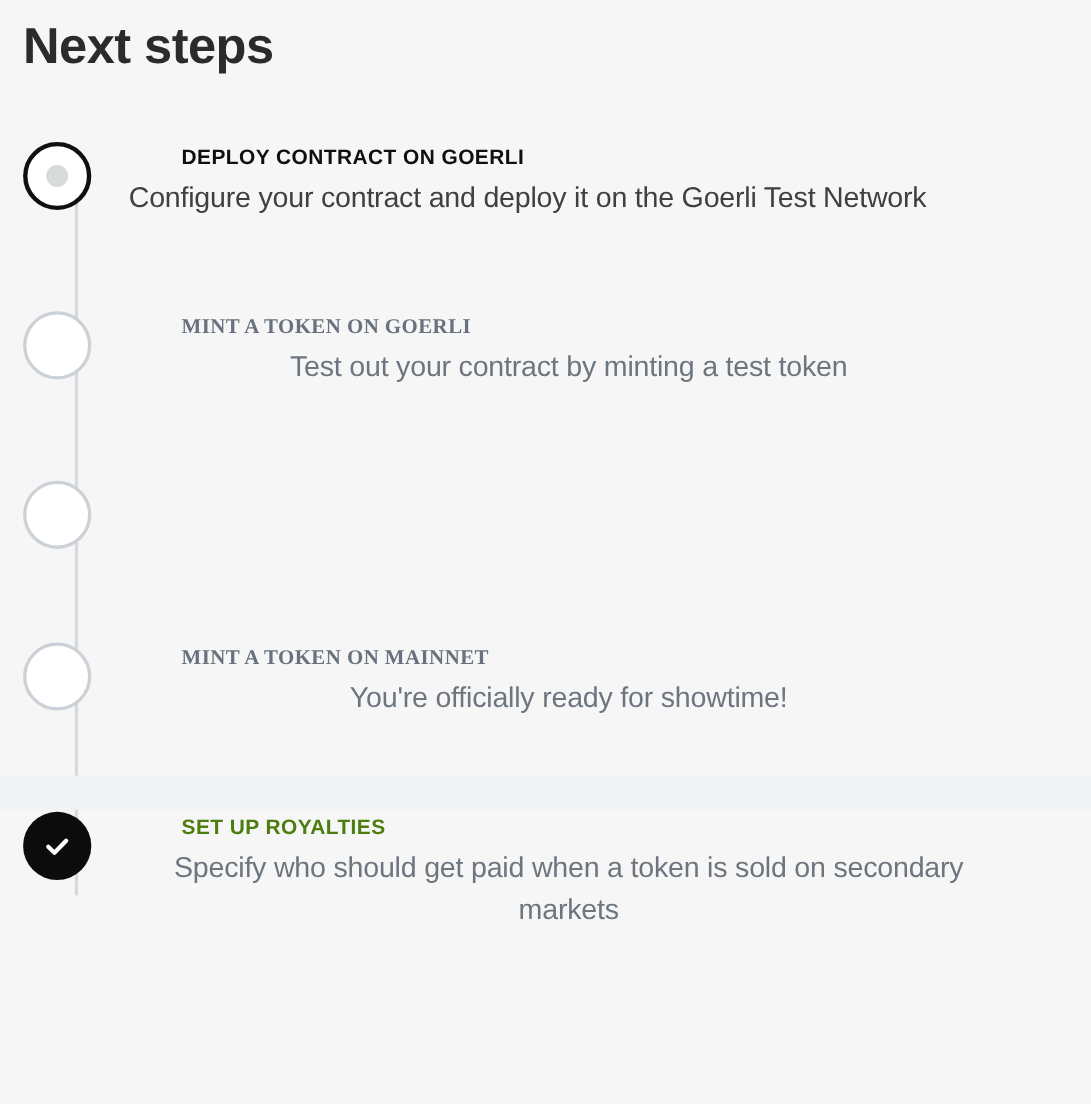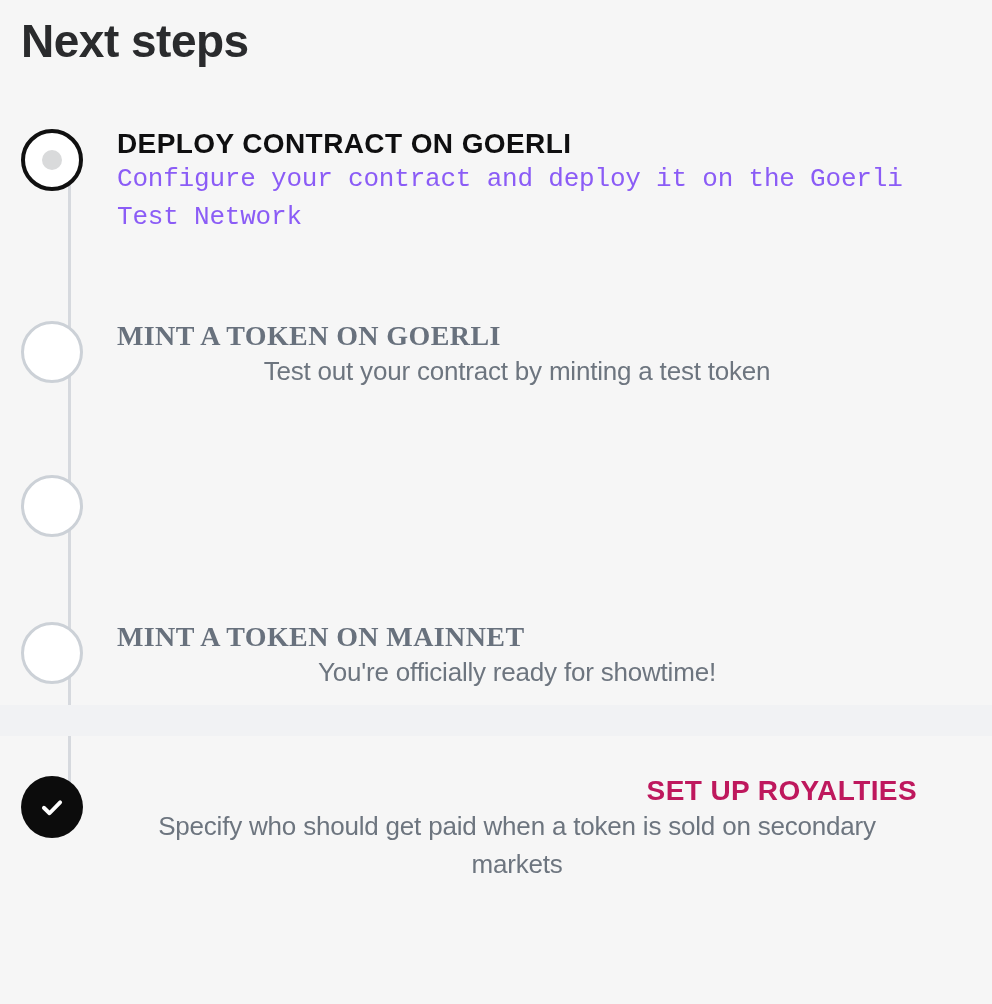--- a/index.html
+++ b/index.html
@@ -62,36 +62,37 @@
   .indicator.pending {
     background: #ffffff;
     border: 3px solid #ccd1d7;
   }
   .indicator.completed {
     background: #0c0c0c;
     border: 0;
   }
   .step-text { width: 800px; padding-top: 1px; }
   .step-title {
-    font-size: 28px;
+    font-size: 19px;
     font-weight: bold;
     letter-spacing: 0.4px;
     line-height: 28px;
     margin-bottom: 2px;
+    margin-left: 48px;
   }
   .step-desc {
     font-size: 26px;
     letter-spacing: -0.2px;
     line-height: 38px;
   }
   .step.is-active .step-title { color: #0f0f10; }
-  .step.is-active .step-desc { color: #8b5cf6; font-family: Liberation Mono, monospace; }
+  .step.is-active .step-desc { color: #404040; }
   .step.is-pending .step-title { color: #68717d; font-family: Liberation Serif, serif; }
   .step.is-pending .step-desc { color: #6d757f; text-align: center; }
-  .step.is-completed .step-title { color: #be185d; text-align: right; }
+  .step.is-completed .step-title { color: #4d7c0f; }
   .step.is-completed .step-desc { color: #6d757f; text-align: center; }
   .check-icon { display: block; }
   .footer-strip {
     position: absolute;
     left: 0; bottom: 0;
     width: 992px; height: 31px;
     background: #f1f2f4;
   }
 </style>
 </head>

